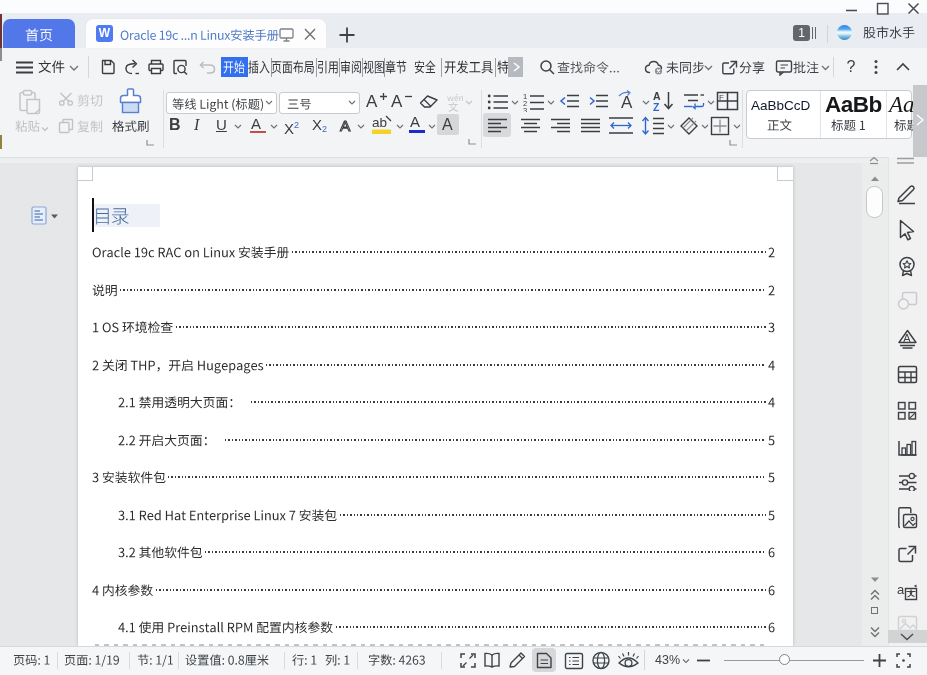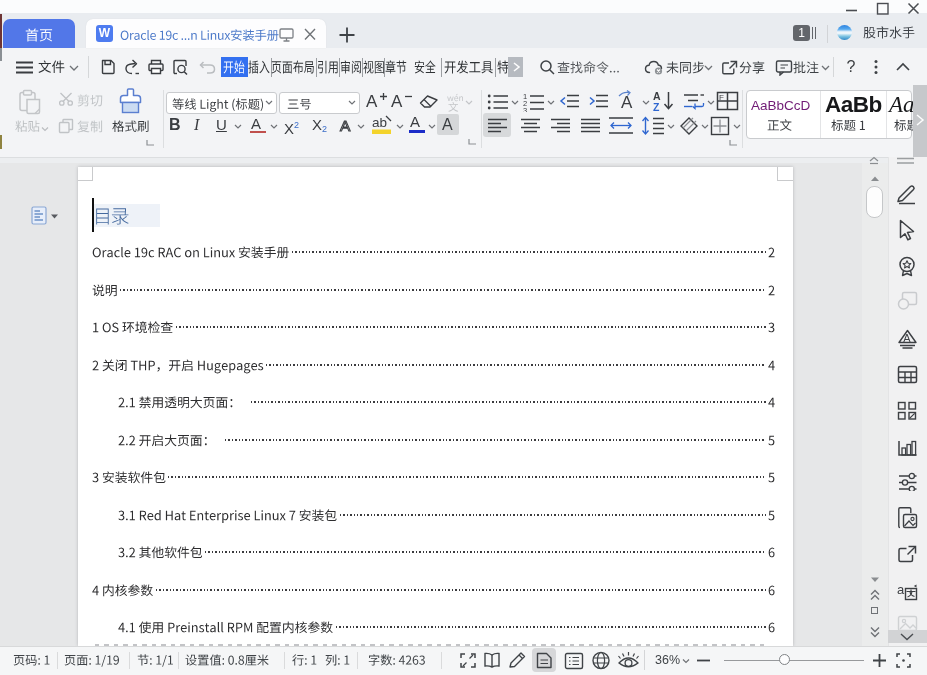--- a/index.html
+++ b/index.html
@@ -445,21 +445,21 @@
 <svg class="abs" style="left:732px;top:123px" width="10" height="8">
     <path d="M2 2L5 5L8 2" stroke="#6f7276" stroke-width="1.2" fill="none"></path>
   </svg>
 <svg class="abs" style="left:729px;top:139px" width="9" height="8">
     <path d="M1 1V6H8" stroke="#8d9094" stroke-width="1.2" fill="none"></path>
   </svg>
 <div class="abs" style="left:742px;top:90px;width:1px;height:58px;background:#dcdee0"></div>
 <div class="abs" style="left:746px;top:90px;width:166px;height:49px;background:#fff;border:1px solid #c9cbce;border-radius:4px"></div>
 <div class="abs" style="left:820px;top:91px;width:1px;height:47px;background:#e3e4e6"></div>
 <div class="abs" style="left:886px;top:91px;width:1px;height:47px;background:#e3e4e6"></div>
-<div class="abs" style="left:751px;top:98px;width:70px;height:16px;color:#701a75;font-size:13.5px">AaBbCcD</div>
+<div class="abs" style="left:751px;top:98px;width:70px;height:16px;color:#0f172a;font-size:13.5px">AaBbCcD</div>
 <div style="position:absolute;left:767.0px;top:118.1px;width:27px;height:16px">
     <svg width="27" height="16">
       <path fill="#3a3d41" d="M1.1 2.3H11.5V3.2H1.1ZM6.5 6.5H11.0V7.5H6.5ZM0.6 11.4H11.9V12.3H0.6ZM6.1 2.6H7.1V11.9H6.1ZM2.4 5.5H3.3V11.9H2.4Z M21.6 4.0 22.5 4.3Q21.7 6.6 20.5 8.2Q19.3 9.8 17.5 11.0Q15.8 12.1 13.5 12.8Q13.5 12.7 13.4 12.6Q13.3 12.4 13.2 12.2Q13.0 12.1 13.0 12.0Q15.2 11.3 16.9 10.3Q18.5 9.2 19.7 7.7Q20.8 6.1 21.6 4.0ZM15.9 4.1Q16.6 6.0 17.8 7.6Q19.0 9.1 20.7 10.3Q22.4 11.4 24.6 11.9Q24.5 12.0 24.4 12.2Q24.2 12.3 24.1 12.5Q24.0 12.7 23.9 12.8Q21.7 12.2 20.0 11.0Q18.3 9.8 17.0 8.1Q15.8 6.4 15.0 4.3ZM13.1 3.6H24.4V4.5H13.1ZM17.8 1.6 18.8 1.3Q19.1 1.7 19.3 2.3Q19.6 2.8 19.7 3.2L18.7 3.5Q18.6 3.2 18.3 2.6Q18.1 2.0 17.8 1.6Z"></path>
     </svg>
   </div>
 <div class="abs" style="left:825px;top:92px;width:62px;height:30px;color:#17181a;font-size:22.5px;font-weight:bold;letter-spacing:-0.5px">AaBb</div>
 <div style="position:absolute;left:831.0px;top:118.1px;width:36px;height:16px">
     <svg width="36" height="16">
       <path fill="#3a3d41" d="M5.8 2.3H11.3V3.2H5.8ZM5.3 5.3H11.9V6.2H5.3ZM7.9 5.7H8.9V11.7Q8.9 12.1 8.8 12.3Q8.7 12.5 8.4 12.7Q8.2 12.8 7.7 12.8Q7.3 12.8 6.6 12.8Q6.6 12.6 6.5 12.3Q6.4 12.1 6.3 11.9Q6.8 11.9 7.2 11.9Q7.6 11.9 7.7 11.9Q7.9 11.9 7.9 11.8Q7.9 11.8 7.9 11.7ZM9.7 7.8 10.5 7.6Q10.8 8.2 11.1 8.9Q11.4 9.6 11.6 10.2Q11.9 10.9 12.0 11.4L11.1 11.7Q11.0 11.2 10.8 10.5Q10.6 9.9 10.3 9.1Q10.0 8.4 9.7 7.8ZM6.1 7.6 7.0 7.8Q6.8 8.5 6.5 9.2Q6.3 9.9 6.0 10.5Q5.6 11.2 5.3 11.7Q5.2 11.6 5.1 11.5Q5.0 11.4 4.8 11.3Q4.7 11.2 4.6 11.2Q5.1 10.5 5.5 9.5Q5.9 8.6 6.1 7.6ZM0.6 4.0H5.1V4.9H0.6ZM2.5 1.4H3.5V12.9H2.5ZM2.4 4.5 3.0 4.7Q2.9 5.4 2.7 6.2Q2.4 6.9 2.1 7.7Q1.8 8.4 1.5 9.0Q1.2 9.6 0.8 10.1Q0.8 9.9 0.7 9.8Q0.6 9.6 0.5 9.5Q0.4 9.3 0.3 9.2Q0.7 8.7 1.1 7.9Q1.6 7.1 1.9 6.2Q2.2 5.4 2.4 4.5ZM3.4 5.2Q3.5 5.3 3.8 5.6Q4.0 5.9 4.3 6.3Q4.6 6.6 4.8 6.9Q5.1 7.2 5.2 7.4L4.6 8.1Q4.5 7.9 4.3 7.5Q4.0 7.2 3.8 6.8Q3.5 6.4 3.3 6.1Q3.1 5.8 2.9 5.6Z M14.7 4.2V5.1H17.3V4.2ZM14.7 2.6V3.5H17.3V2.6ZM13.9 1.9H18.1V5.8H13.9ZM13.1 6.8H18.8V7.5H13.1ZM18.7 1.9H24.4V2.7H18.7ZM15.6 7.0H16.5V11.8L15.6 11.3ZM16.0 8.8H18.5V9.5H16.0ZM21.1 2.2 22.1 2.4Q21.9 2.9 21.7 3.4Q21.5 3.9 21.3 4.2L20.6 4.0Q20.7 3.6 20.9 3.1Q21.1 2.6 21.1 2.2ZM14.6 9.4Q14.9 10.2 15.4 10.7Q16.0 11.2 16.7 11.4Q17.4 11.7 18.3 11.7Q19.1 11.8 20.2 11.8Q20.4 11.8 20.8 11.8Q21.2 11.8 21.8 11.8Q22.3 11.8 22.9 11.8Q23.4 11.8 23.9 11.8Q24.3 11.8 24.5 11.8Q24.4 11.9 24.3 12.2Q24.2 12.4 24.2 12.6H23.3H20.2Q19.0 12.6 18.0 12.5Q17.1 12.4 16.3 12.1Q15.5 11.8 15.0 11.2Q14.4 10.6 14.0 9.6ZM19.2 3.9H23.8V9.1H23.0V4.6H20.0V9.2H19.2ZM14.0 8.1 14.8 8.2Q14.8 9.7 14.5 10.8Q14.2 12.0 13.6 12.8Q13.5 12.8 13.4 12.7Q13.3 12.6 13.1 12.5Q13.0 12.4 12.9 12.4Q13.5 11.7 13.8 10.6Q14.0 9.5 14.0 8.1ZM21.2 5.2H22.0Q21.9 6.6 21.8 7.6Q21.7 8.6 21.4 9.4Q21.0 10.1 20.4 10.6Q19.7 11.2 18.7 11.5Q18.6 11.4 18.5 11.2Q18.3 11.0 18.2 10.9Q19.2 10.6 19.8 10.1Q20.4 9.7 20.7 9.0Q20.9 8.3 21.1 7.4Q21.2 6.5 21.2 5.2ZM21.6 9.6 22.2 9.1Q22.6 9.3 23.0 9.6Q23.4 10.0 23.8 10.3Q24.2 10.6 24.4 10.9L23.9 11.5Q23.6 11.2 23.2 10.9Q22.9 10.5 22.4 10.2Q22.0 9.8 21.6 9.6Z M28.9 11.9V10.9H30.9V4.1H29.3V3.4Q29.9 3.3 30.4 3.1Q30.8 2.9 31.2 2.7H32.1V10.9H33.9V11.9Z"></path>
     </svg>
@@ -775,21 +775,21 @@
 <circle cx="10" cy="9.5" r="8" stroke="#3f4347" stroke-width="1.4" fill="none"></circle>
 <ellipse cx="10" cy="9.5" rx="3.6" ry="8" stroke="#3f4347" stroke-width="1.2" fill="none"></ellipse>
 <path d="M2.4 7H17.6M2.4 12H17.6" stroke="#3f4347" stroke-width="1.2"></path>
   </svg>
 <svg class="abs" style="left:616.5px;top:651px" width="24" height="18">
 <path d="M2 12Q11.5 2 21 12Q11.5 19.5 2 12Z" stroke="#3f4347" stroke-width="1.3" fill="none"></path>
 <circle cx="11.5" cy="12" r="3.4" stroke="#3f4347" stroke-width="1.3" fill="none"></circle>
 <path d="M11.5 1V4.5M5.5 2.5L7 5.5M17.5 2.5L16 5.5M1.5 5L3.5 7.5M21.5 5L19.5 7.5" stroke="#3f4347" stroke-width="1.2"></path>
   </svg>
 <div class="abs" style="left:643.5px;top:650px;width:1px;height:20px;background:#d4d5d7"></div>
-<div class="abs" style="left:655px;top:653px;width:34px;height:15px;color:#3f4347;font-size:12.5px;line-height:15px">36%</div>
+<div class="abs" style="left:655px;top:653px;width:34px;height:15px;color:#3f4347;font-size:12.5px;line-height:15px">43%</div>
 <svg class="abs" style="left:681px;top:658px" width="10" height="7">
     <path d="M2 1.5L5 4.5L8 1.5" stroke="#6f7276" stroke-width="1.2" fill="none"></path>
   </svg>
 <svg class="abs" style="left:697px;top:659px" width="14" height="3">
     <path d="M0 1.5H13" stroke="#3f4347" stroke-width="1.8"></path>
   </svg>
 <div class="abs" style="left:724px;top:659.5px;width:140px;height:1.5px;background:#97999c"></div>
 <div class="abs" style="left:779px;top:654px;width:11px;height:11px;background:#fdfdfe;border:1.4px solid #808386;border-radius:50%"></div>
 <svg class="abs" style="left:872px;top:653px" width="15" height="15">
     <path d="M7.5 1V14M1 7.5H14" stroke="#3f4347" stroke-width="1.8"></path>

